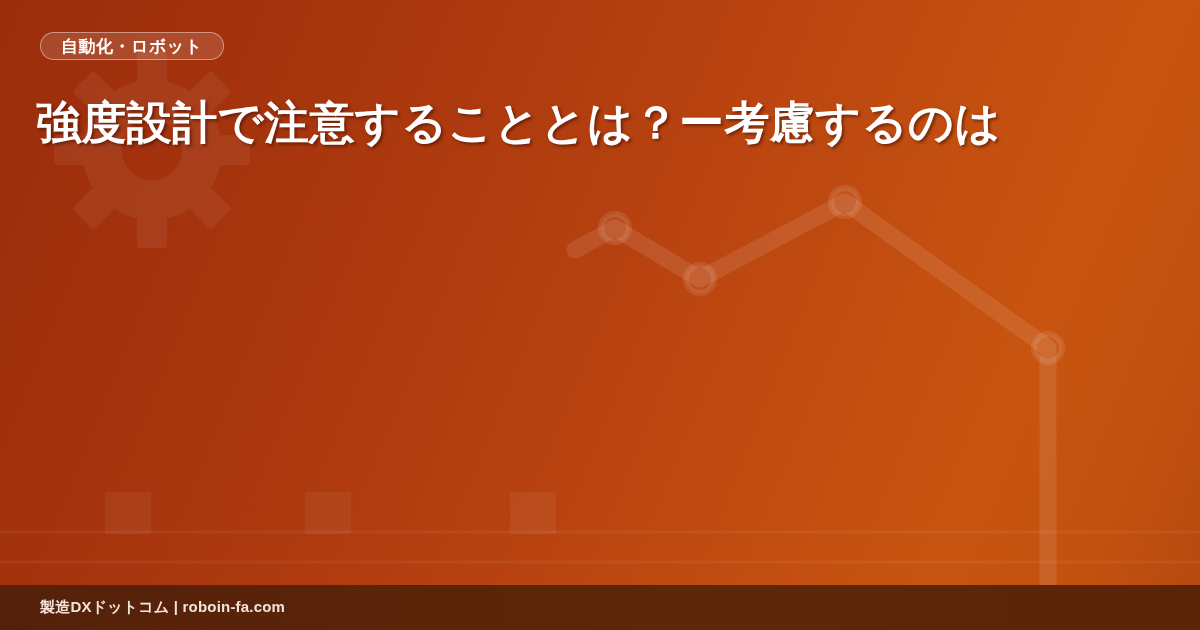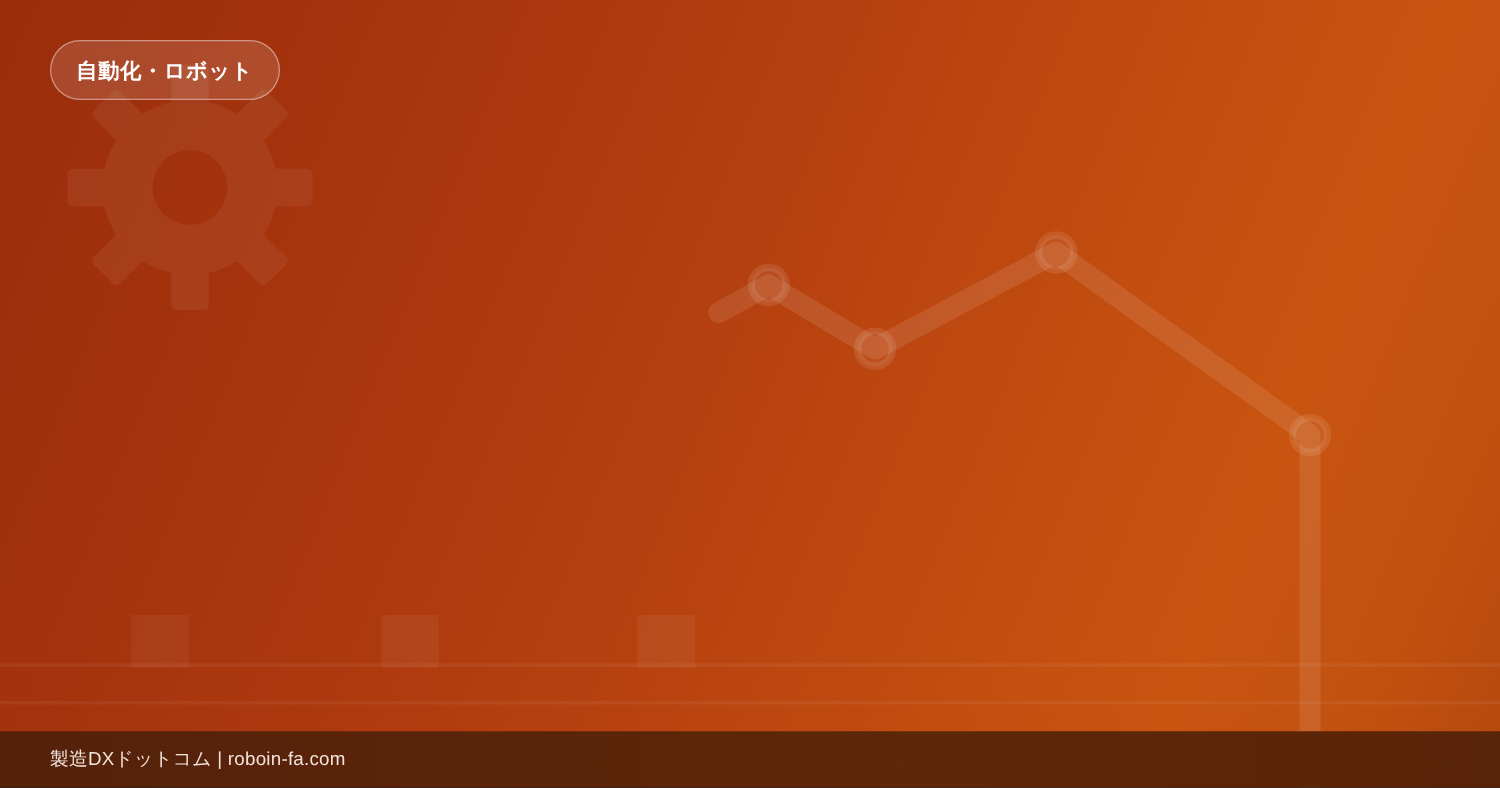--- a/index.html
+++ b/index.html
@@ -35,21 +35,21 @@
     width: 1200px;
     height: 630px;
     pointer-events: none;
   }
 
   
   .badge {
     position: absolute;
     left: 40px;
     top: 32px;
-    height: 48px;
+    height: 28px;
     box-sizing: border-box;
     display: flex;
     align-items: center;
     padding: 0 20px;
     border-radius: 999px;
     background: rgba(255, 255, 255, 0.13);
     border: 1px solid rgba(255, 255, 255, 0.42);
     color: #ffffff;
     font-size: 17px;
     font-weight: bold;
@@ -82,21 +82,21 @@
     bottom: 0;
     height: 45px;
     background: linear-gradient(90deg, #55210a 0%, #5e2708 60%, #5a2408 100%);
     display: flex;
     align-items: center;
   }
   .footer-text {
     margin-left: 40px;
     color: #f2e4dc;
     font-size: 15px;
-    font-weight: normal;
+    font-weight: bold;
     letter-spacing: 0.2px;
     white-space: nowrap;
   }
 </style>
 </head>
 <body>
 
 <div id="og-card">
 
   <svg class="bg-deco" viewBox="0 0 1200 630" xmlns="http://www.w3.org/2000/svg">
@@ -143,19 +143,20 @@
         <circle cx="1048" cy="348" r="14"></circle>
       </g>
     </g>
   </svg>
 
   <div class="badge">
     <span>自動化・ロボット</span>
   </div>
 
   <div class="title">
+    <span class="title-line">強度設計で注意することとは？ー考慮するのは</span>
   </div>
 
   <div class="footer-bar">
     <span class="footer-text">製造DXドットコム | roboin-fa.com</span>
   </div>
 
 </div>
 
 </body></html>

